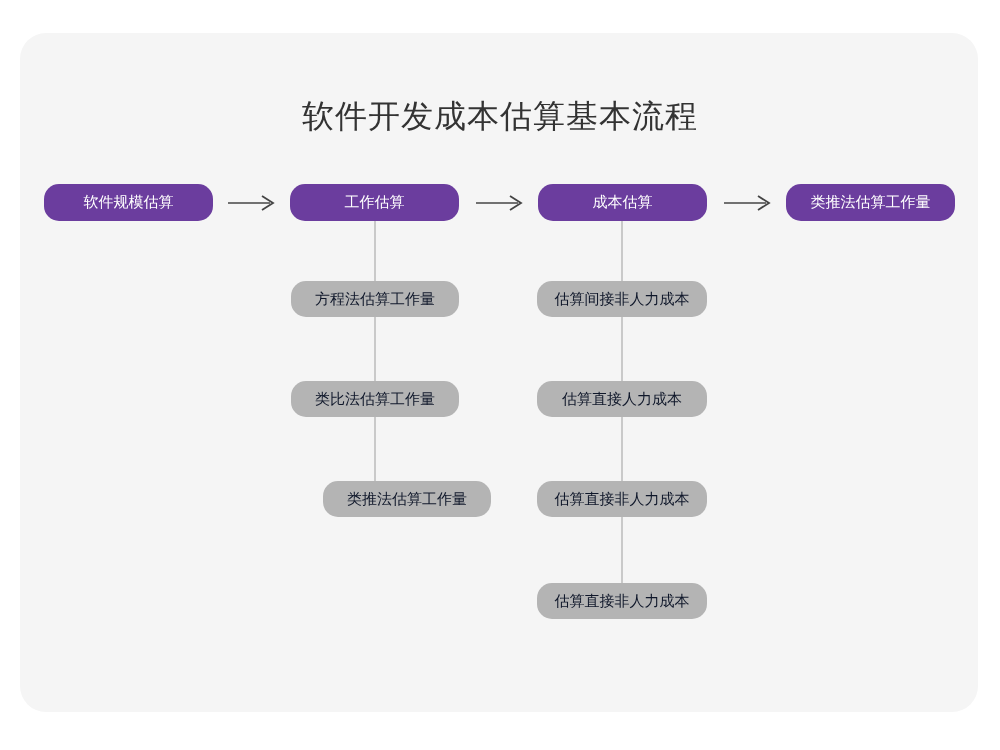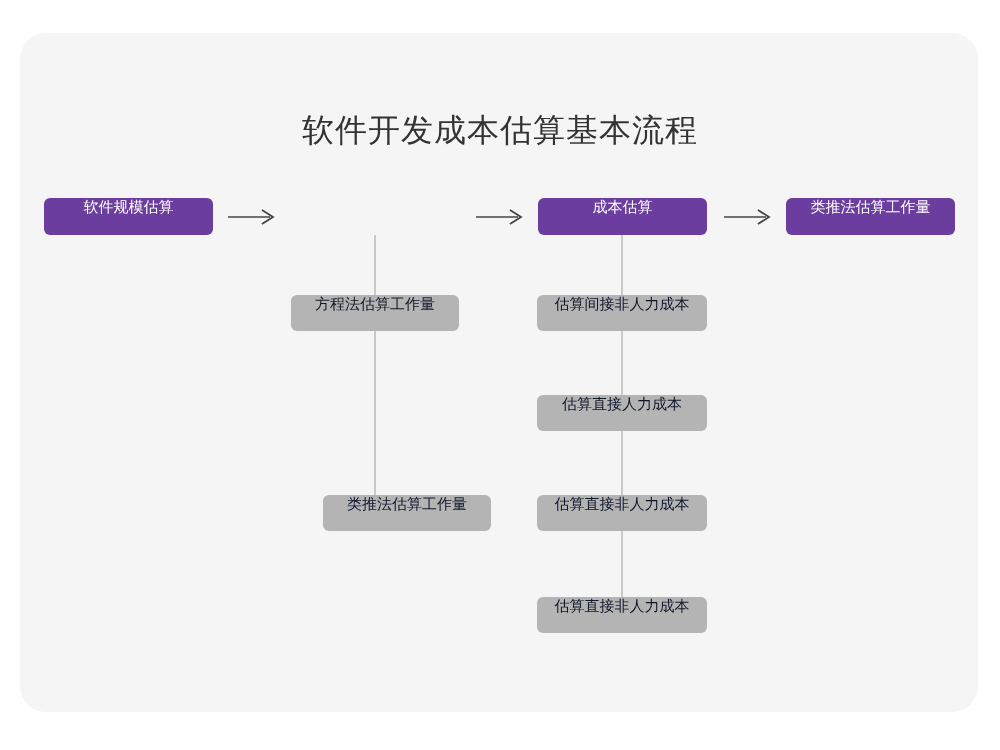--- a/index.html
+++ b/index.html
@@ -28,21 +28,21 @@
     top: 33px;
     width: 958px;
     height: 679px;
     background: #f5f5f5;
     border-radius: 26px;
   }
 
   .diagram {
     position: absolute;
     left: 0;
-    top: 16px;
+    top: 2px;
     width: 1000px;
     height: 652px;
   }
 
   .title {
     position: absolute;
     left: 0;
     top: 93px;
     width: 1000px;
     text-align: center;
@@ -57,24 +57,24 @@
   .connector {
     position: absolute;
     width: 2px;
     background: #c9c9c9;
   }
 
   
   .node {
     position: absolute;
     display: flex;
-    align-items: flex-start;
+    align-items: center;
     justify-content: center;
     box-sizing: border-box;
-    border-radius: 6px;
+    border-radius: 15px;
     white-space: nowrap;
   }
 
   .node-primary {
     background: #6b3d9e;
     color: #ffffff;
     font-size: 15px;
     height: 37px;
   }
 
@@ -104,20 +104,23 @@
     <div class="title">软件开发成本估算基本流程</div>
 
     <div class="connector" style="left:374px; top:219px; height:262px;"></div>
 
     <div class="connector" style="left:621px; top:219px; height:364px;"></div>
 
     <div class="node node-primary" style="left:44px; top:182px; width:169px;">
       <span>软件规模估算</span>
     </div>
 
+    <div class="node node-primary" style="left:290px; top:182px; width:169px;">
+      <span>工作估算</span>
+    </div>
 
     <div class="node node-primary" style="left:538px; top:182px; width:169px;">
       <span>成本估算</span>
     </div>
 
     <div class="node node-primary" style="left:786px; top:182px; width:169px;">
       <span>类推法估算工作量</span>
     </div>
 
     <div class="arrow" style="left:228px; top:191px; width:48px;">
@@ -138,20 +141,23 @@
       <svg width="48" height="20" viewBox="0 0 48 20">
         <line x1="0" y1="10" x2="42" y2="10" stroke="#444444" stroke-width="1.6"></line>
         <polyline points="34,3 45,10 34,17" fill="none" stroke="#444444" stroke-width="1.8"></polyline>
       </svg>
     </div>
 
     <div class="node node-secondary" style="left:291px; top:279px; width:168px;">
       <span>方程法估算工作量</span>
     </div>
 
+    <div class="node node-secondary" style="left:291px; top:379px; width:168px;">
+      <span>类比法估算工作量</span>
+    </div>
 
     <div class="node node-secondary" style="left:291px; top:479px; width:168px;margin-left:32px;">
       <span>类推法估算工作量</span>
     </div>
 
     <div class="node node-secondary" style="left:537px; top:279px; width:170px;">
       <span>估算间接非人力成本</span>
     </div>
 
     <div class="node node-secondary" style="left:537px; top:379px; width:170px;">

